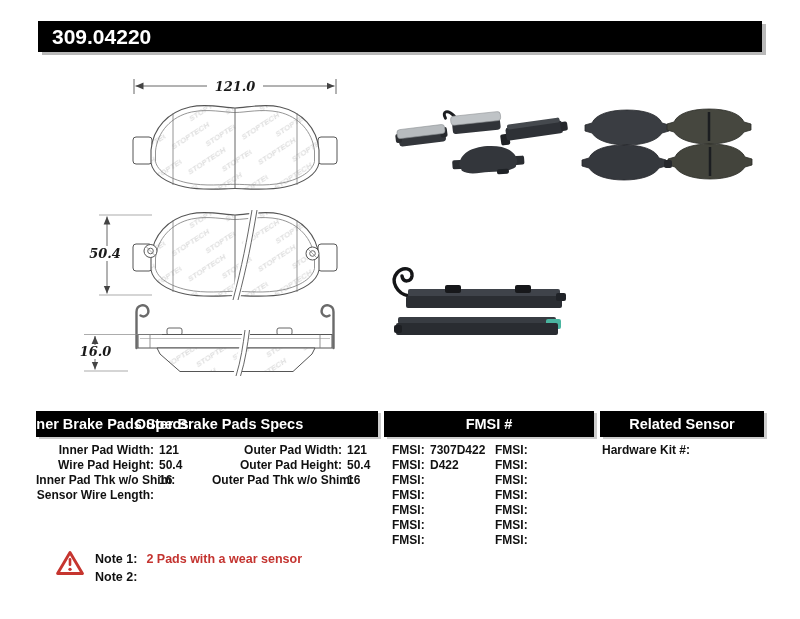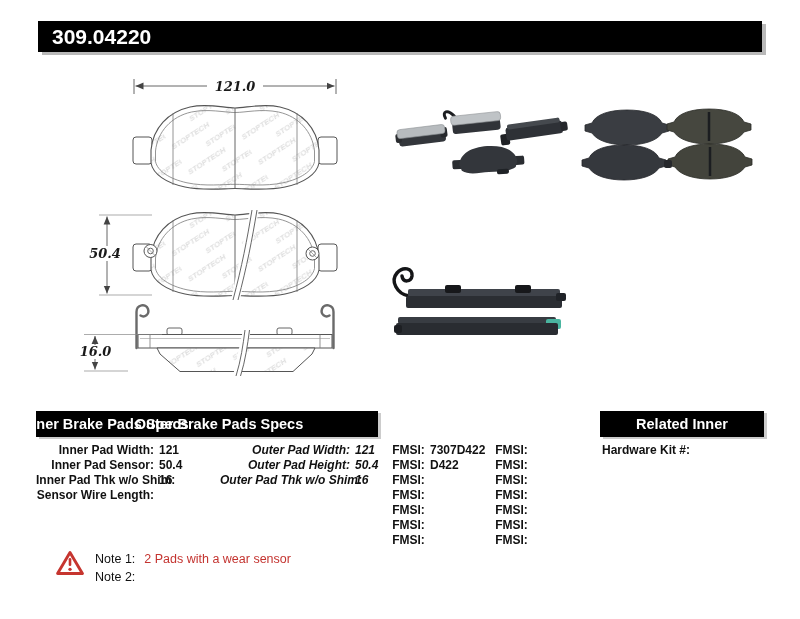--- a/index.html
+++ b/index.html
@@ -28,32 +28,32 @@
   #th-specs .half { position:absolute; transform:translateX(-50%); white-space:nowrap; }
   #th-specs .half.inner { left:70px; }
   #th-specs .half.outer { left:183px; }
   
   .specblock { position:absolute; top:443px; color:#111; }
   .specrow { display:grid; font-size:12px; font-weight:bold; line-height:15px; white-space:nowrap; }
   .specrow .lab { text-align:right; }
   .specrow .val { text-align:left; padding-left:5px; }
   #inner-block { left:36px; }
   #inner-block .specrow { grid-template-columns:118px auto; }
-  #outer-block { left:220px;font-style:italic; }
+  #outer-block { left:212px; }
   #outer-block .specrow { grid-template-columns:130px auto; }
   #fmsi-left  { left:392px; }
   #fmsi-right { left:495px; }
   #fmsi-left .specrow, #fmsi-right .specrow { grid-template-columns:33px auto; }
-  #fmsi-left .lab, #fmsi-right .lab { text-align:center; }
+  #fmsi-left .lab, #fmsi-right .lab { text-align:left; }
   #related-block { left:602px; }
   #related-block .specrow { grid-template-columns:auto auto; justify-content:start; }
   #related-block .lab { text-align:center; }
   
   .warn { position:absolute; left:56px; top:550px; }
-  .notes { position:absolute; left:95px; top:551px; font-size:12.5px; font-weight:normal; color:#111; line-height:17.5px; }
+  .notes { position:absolute; left:95px; top:551px; font-size:12.5px; font-weight:bold; color:#111; line-height:17.5px; }
   .notes .noterow { white-space:nowrap; }
   .notes .red { color:#c43430; margin-left:9px; }
   svg { display:block; }
   .dimtext { font-family:"DejaVu Serif", serif; font-style:italic; font-weight:bold; font-size:13px; fill:#1a1a1a; text-anchor:middle; }
 </style>
 </head>
 <body>
 
 <div class="page">
 
@@ -187,31 +187,34 @@
       <rect x="546" y="319" width="15" height="10" rx="2" fill="#4ab5a0"></rect>
       <rect x="396" y="323" width="162" height="12" rx="2" fill="#292c31"></rect>
       <rect x="394" y="325" width="8" height="8" rx="2" fill="#1d1f23"></rect>
     </g>
   </svg>
 
   <div class="thead" id="th-specs">
     <span class="half outer">Outer Brake Pads Specs</span>
     <span class="half inner">Inner Brake Pads Specs</span>
   </div>
+  <div class="thead" id="th-fmsi">
+    <span>FMSI #</span>
+  </div>
   <div class="thead" id="th-related">
-    <span>Related Inner</span>
+    <span>Related Sensor</span>
   </div>
 
   <div class="specblock" id="inner-block">
     <div class="specrow">
       <span class="lab">Inner Pad Width:</span>
         <span class="val">121</span>
     </div>
     <div class="specrow">
-      <span class="lab">Inner Pad Sensor:</span>
+      <span class="lab">Wire Pad Height:</span>
         <span class="val">50.4</span>
     </div>
     <div class="specrow">
       <span class="lab">Inner Pad Thk w/o Shim:</span>
         <span class="val">16</span>
     </div>
     <div class="specrow">
       <span class="lab">Sensor Wire Length:</span>
         <span class="val"></span>
     </div>

